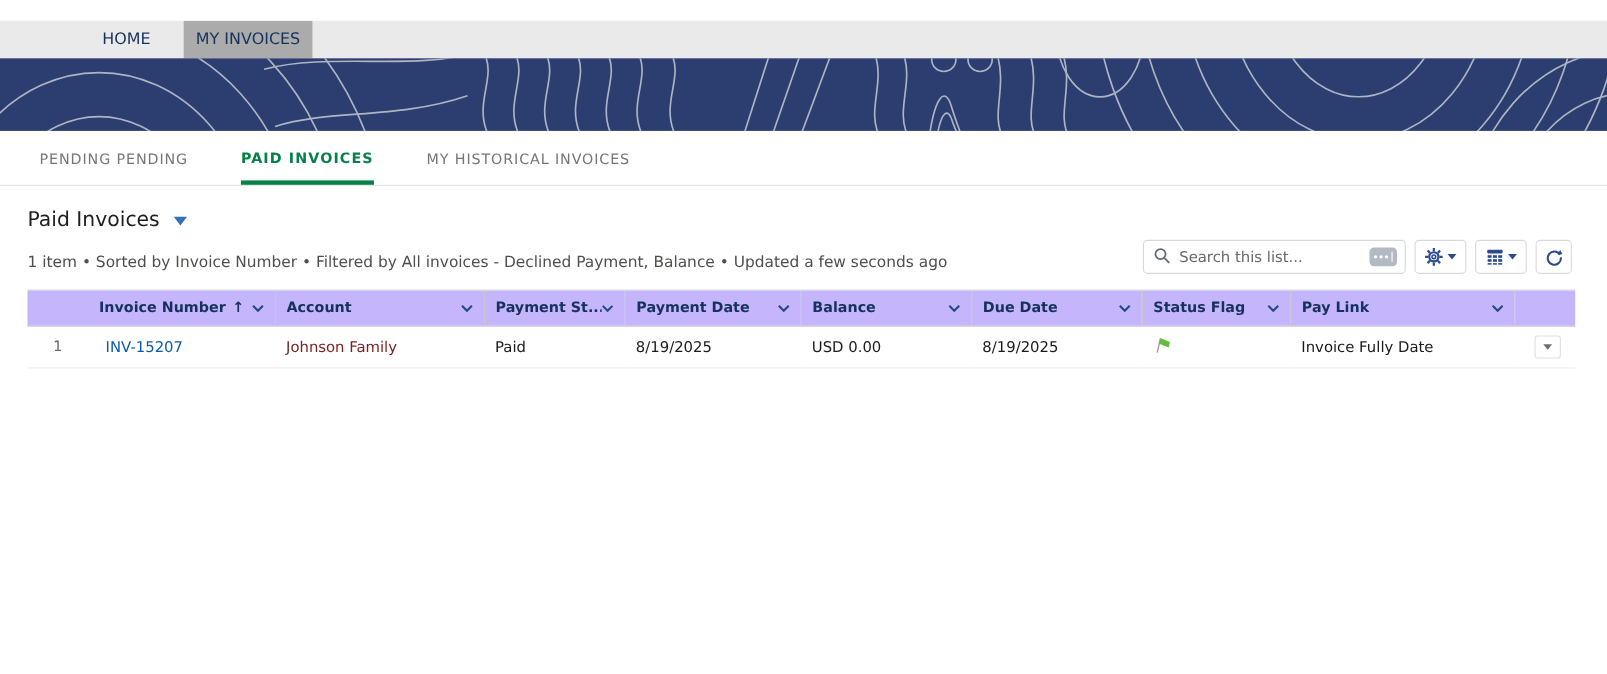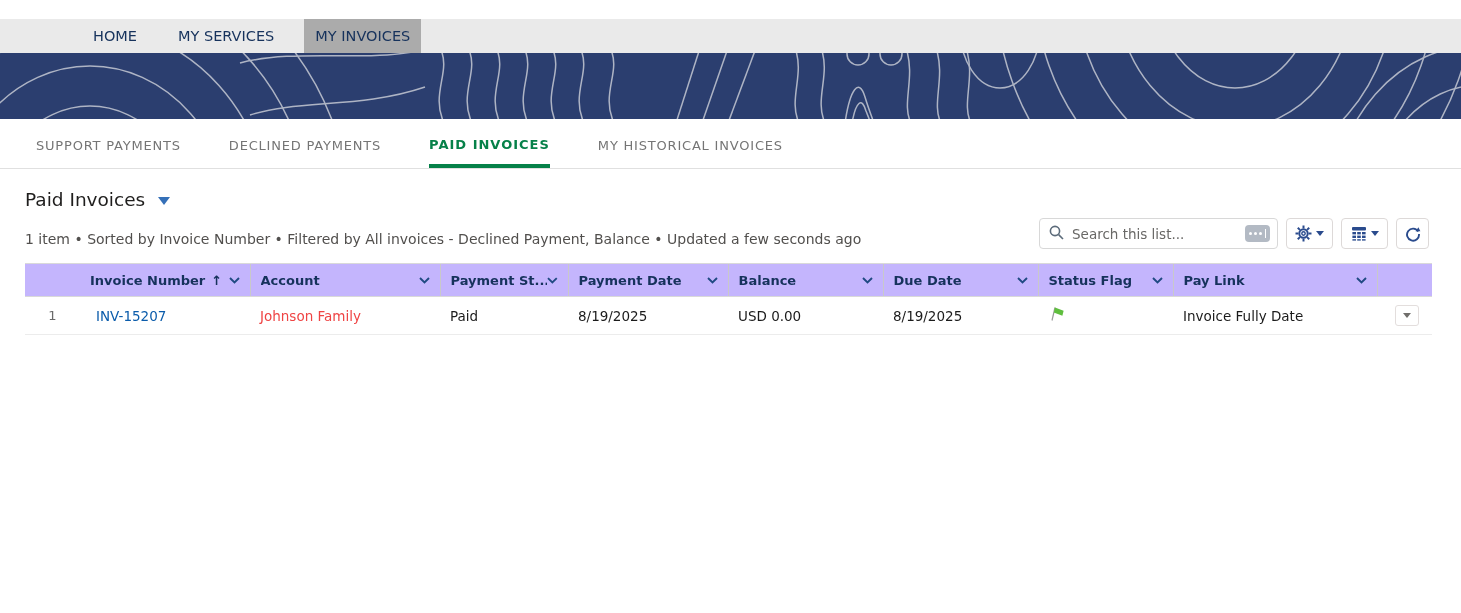--- a/index.html
+++ b/index.html
@@ -55,35 +55,34 @@
     height:33px; font-size:13px; color:#16325c; font-weight:bold; text-align:left; padding:0 10px;
     cursor:pointer; }
   th.divider { border-left:1px solid #c9c9c9; }
   .th-inner { display:flex; align-items:center; justify-content:space-between; }
   .th-label { display:flex; align-items:center; gap:6px; white-space:nowrap; overflow:hidden; }
   td { height:38px; border-bottom:1px solid #ececec; font-size:13.5px; color:#1b1b1b;
     padding:0 10px; white-space:nowrap; }
   td.rownum { color:#696969; font-size:13px; text-align:center; }
   th.first-col-pad, td.first-col-pad { padding-left:16px; }
   a.inv-link { color:#0b5cab; text-decoration:none; cursor:pointer; }
-  a.acct-link { color:#ef4444; text-decoration:none; cursor:pointer; }
+  a.acct-link { color:#7f1d1d; text-decoration:none; cursor:pointer; }
   .row-action-btn { width:24px; height:21px; border:1px solid #e3dedd; border-radius:3px; background:#fff;
     display:flex; align-items:center; justify-content:center; cursor:pointer; margin-left:8px; }
   .row-action-btn .dd-caret { width:0; height:0; border-left:4px solid transparent;
     border-right:4px solid transparent; border-top:5px solid #706e6b; }
   .sort-arrow { font-weight:bold; }
 </style>
 </head>
 <body>
 
 <div class="topstrip"></div>
 
 <nav class="navbar">
   <div class="nav-item">HOME</div>
-  <div class="nav-item">MY SERVICES</div>
   <div class="nav-item active">MY INVOICES</div>
 </nav>
 
 <div class="banner">
   <svg viewBox="0 0 1461 66" width="1461" height="66">
     <g fill="none" stroke="#cfd2da" stroke-width="1.5" opacity="0.8">
       <ellipse cx="90" cy="175" rx="62" ry="82"></ellipse>
       <ellipse cx="90" cy="175" rx="102" ry="122"></ellipse>
       <ellipse cx="90" cy="175" rx="142" ry="162"></ellipse>
       <ellipse cx="90" cy="175" rx="182" ry="202"></ellipse>
@@ -117,22 +116,21 @@
       <ellipse cx="1235" cy="-70" rx="200" ry="225"></ellipse>
       <ellipse cx="1235" cy="-70" rx="240" ry="265"></ellipse>
       <ellipse cx="1480" cy="160" rx="68" ry="88"></ellipse>
       <ellipse cx="1480" cy="160" rx="108" ry="128"></ellipse>
       <ellipse cx="1480" cy="160" rx="148" ry="168"></ellipse>
     </g>
   </svg>
 </div>
 
 <div class="tabs">
-  <div class="tab">SUPPORT PAYMENTS</div>
-  <div class="tab">DECLINED PAYMENTS</div>
+  <div class="tab">PENDING PENDING</div>
   <div class="tab active">PAID INVOICES</div>
   <div class="tab">MY HISTORICAL INVOICES</div>
 </div>
 
 <div class="list-head">
   <div class="list-title-row">
     <span class="list-title">Paid Invoices</span>
     <span class="title-caret"></span>
   </div>
   <div class="list-summary">1 item • Sorted by Invoice Number • Filtered by All invoices - Declined Payment, Balance • Updated a few seconds ago</div>

